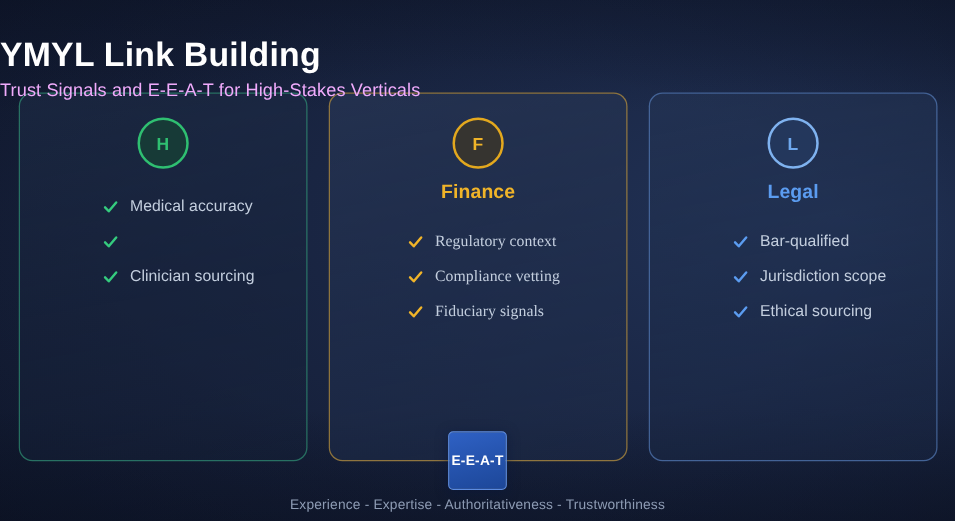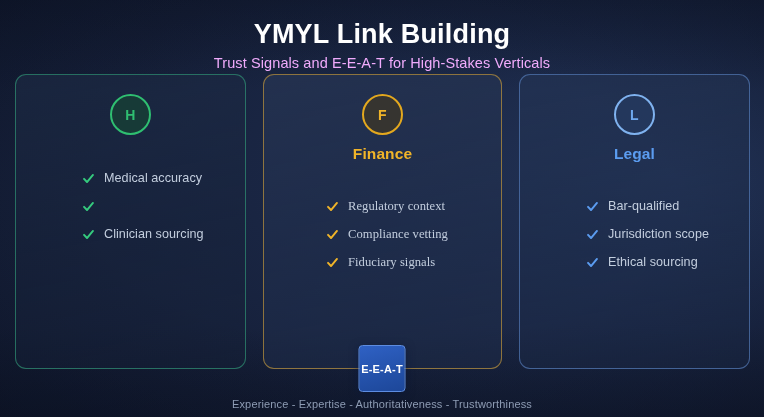--- a/index.html
+++ b/index.html
@@ -24,23 +24,23 @@
   }
   #bg-vignette {
     position:absolute; inset:0;
     background:
       radial-gradient(85% 75% at 50% 48%, rgba(0,0,0,0) 45%, rgba(6,10,22,.42) 100%),
       linear-gradient(180deg, rgba(10,16,32,.30) 0%, rgba(0,0,0,0) 22%, rgba(0,0,0,0) 78%, rgba(8,13,27,.32) 100%);
   }
 
   
   #header {
-    position:absolute; top:8px; left:0; right:0;
+    position:absolute; top:18px; left:0; right:0;
     padding-top:11px;
-    text-align:center;
+    text-align:left;
     z-index:4;
   }
   #page-title {
     font-size:27px;
     font-weight:bold;
     color:#ffffff;
     letter-spacing:.2px;
     line-height:1.18;
   }
   #page-subtitle {
@@ -119,21 +119,21 @@
     font-size:15.5px;
     font-weight:bold;
     letter-spacing:.1px;
   }
   .healthcare .card-title { color:#33c97c; }
   .finance    .card-title { color:#f0b429; }
   .legal      .card-title { color:#5b9cf0; }
 
   
   .feature-list {
-    margin-top:29px;
+    margin-top:16px;
     padding-left:66px;
     list-style:none;
   }
   .card.mid .feature-list { padding-left:62px;font-family:Liberation Serif, serif; }
 
   .feature-item {
     display:flex;
     align-items:center;
     height:28px;
     gap:9px;

